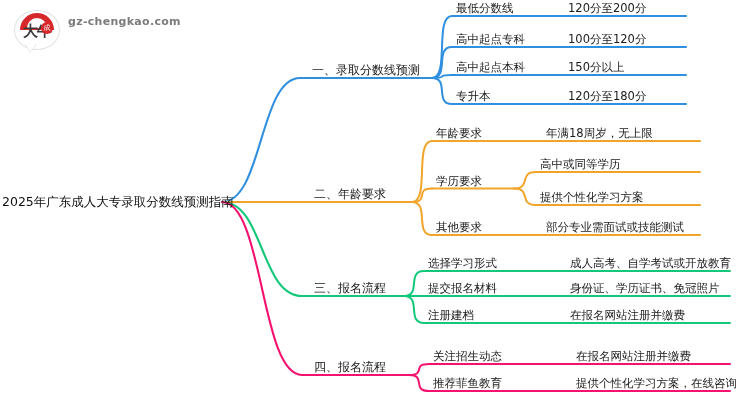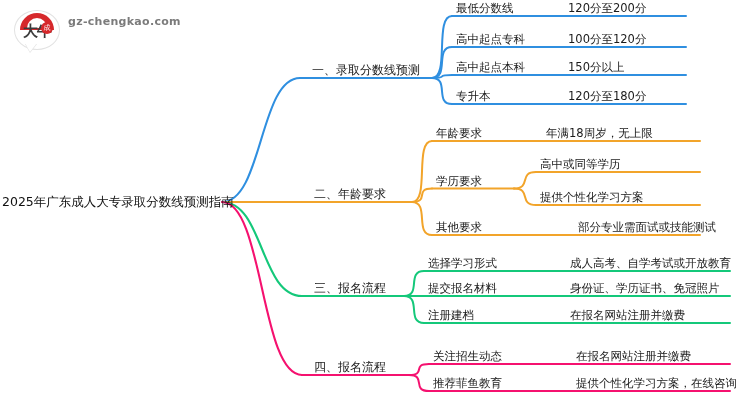--- a/index.html
+++ b/index.html
@@ -149,21 +149,21 @@
       <div class="node lvl3" style="left: 568px; top: 60px;">150分以上</div>
       <div class="node lvl2" style="left: 456px; top: 89px;">专升本</div>
       <div class="node lvl3" style="left: 568px; top: 89px;">120分至180分</div>
       <div class="node lvl1" style="left: 314px; top: 187px;">二、年龄要求</div>
       <div class="node lvl2" style="left: 436px; top: 126px;">年龄要求</div>
       <div class="node lvl3" style="left: 546px; top: 126px; text-align: center;">年满18周岁，无上限</div>
       <div class="node lvl2" style="left: 436px; top: 173.5px;">学历要求</div>
       <div class="node lvl3" style="left: 540px; top: 157px;">高中或同等学历</div>
       <div class="node lvl3" style="left: 540px; top: 190px;">提供个性化学习方案</div>
       <div class="node lvl2" style="left: 436px; top: 220px;">其他要求</div>
-      <div class="node lvl3" style="left: 578px; top: 220px; text-align: center;">部分专业需面试或技能测试</div>
+      <div class="node lvl3" style="left: 546px; top: 220px; text-align: center;">部分专业需面试或技能测试</div>
       <div class="node lvl1" style="left: 314px; top: 281px;">三、报名流程</div>
       <div class="node lvl2" style="left: 428px; top: 256px;">选择学习形式</div>
       <div class="node lvl3" style="left: 570px; top: 256px;">成人高考、自学考试或开放教育</div>
       <div class="node lvl2" style="left: 428px; top: 281px;">提交报名材料</div>
       <div class="node lvl3" style="left: 570px; top: 281px;">身份证、学历证书、免冠照片</div>
       <div class="node lvl2" style="left: 428px; top: 308px;">注册建档</div>
       <div class="node lvl3" style="left: 570px; top: 308px;">在报名网站注册并缴费</div>
       <div class="node lvl1" style="left: 314px; top: 360px;">四、报名流程</div>
       <div class="node lvl2" style="left: 433px; top: 349px;">关注招生动态</div>
       <div class="node lvl3" style="left: 576px; top: 349px;">在报名网站注册并缴费</div>

